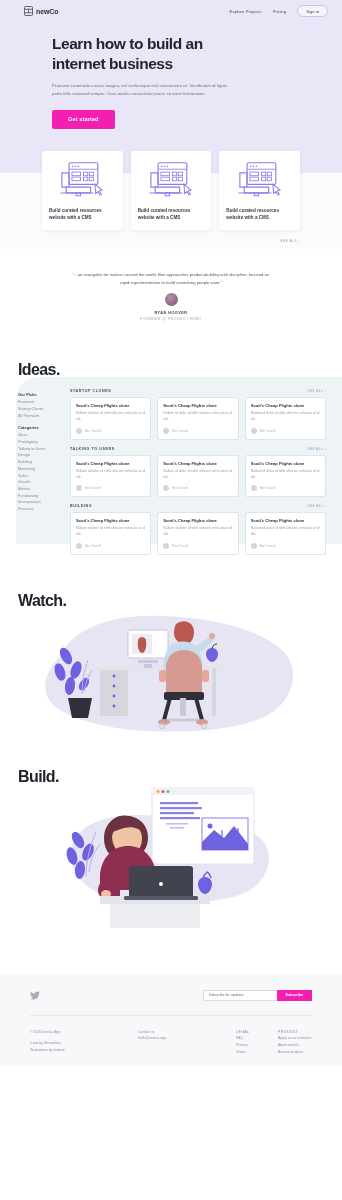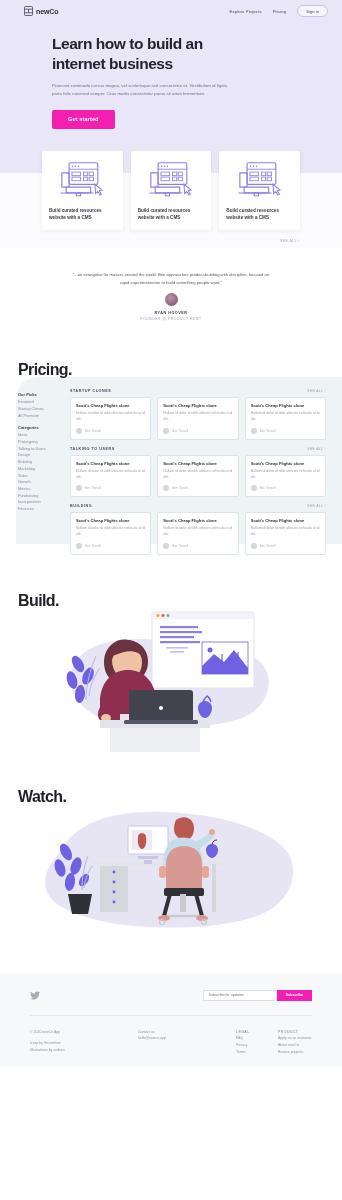--- a/index.html
+++ b/index.html
@@ -279,21 +279,21 @@
   <section class="testimonial">
     <p class="quote">"...an evangelist for makers around the world. Ben approaches product-building with discipline, focused on rapid experimentation to build something people want."</p>
     <div class="avatar"></div>
     <div class="author-name">RYAN HOOVER</div>
     <div class="author-role">FOUNDER @ PRODUCT HUNT</div>
   </section>
 
   <section class="browse">
     <div class="browse-bg"></div>
     <div class="browse-inner">
-      <h2 class="section-title">Pricing.</h2>
+      <h2 class="section-title">Ideas.</h2>
       <div class="browse-cols">
         <aside class="browse-side">
           <div class="side-head">Our Picks</div>
           <div id="side-picks">
               <div class="side-link">Featured</div>
               <div class="side-link">Startup Clones</div>
               <div class="side-link">All Premium</div>
             </div>
           <div class="side-gap"></div>
           <div class="side-head">Categories</div>
@@ -408,78 +408,20 @@
       </div>
                 </div>
               </div>
             </div>
           </div>
       </div>
     </div>
   </section>
 
   <section class="showcase">
-    <h2 class="showcase-title">Build.</h2>
-    <svg class="showcase-art" width="342" height="160" viewBox="0 0 342 160">
-      <path d="M72 72c8-26 44-34 86-30 46 4 88 6 104 24 14 16 6 44-20 54-28 11-76 10-118 6-40-4-60-34-52-54z" fill="#e7e4f4"></path>
-
-      <rect x="152" y="14" width="102" height="76" rx="2" fill="#fff" stroke="#e3e1ef" stroke-width="1"></rect>
-      <rect x="152" y="14" width="102" height="7" rx="2" fill="#f2f1f7"></rect>
-      <circle cx="158" cy="17.5" r="1.5" fill="#f0a63c"></circle>
-      <circle cx="163" cy="17.5" r="1.5" fill="#e4584f"></circle>
-      <circle cx="168" cy="17.5" r="1.5" fill="#62c07a"></circle>
-      <g fill="#8b80e8">
-        <rect x="160" y="28" width="38" height="2.2"></rect>
-          <rect x="160" y="33" width="42" height="2.2"></rect>
-        <rect x="160" y="38" width="34" height="2.2"></rect>
-          <rect x="160" y="43" width="40" height="2.2"></rect>
-      </g>
-      <g fill="#c3bdf0">
-        <rect x="166" y="49" width="22" height="1.6"></rect>
-          <rect x="170" y="53" width="14" height="1.6"></rect>
-      </g>
-      <rect x="202" y="44" width="46" height="32" fill="#fff" stroke="#8b80e8" stroke-width="1"></rect>
-      <path d="M202 68l12-12 10 8 10-12 14 18v6h-46z" fill="#6e62e0"></path>
-      <circle cx="210" cy="52" r="2.5" fill="#6e62e0"></circle>
-      <g stroke="#6e62e0" stroke-width="1.2" fill="none">
-        <path d="M222 66v-10"></path>
-          <path d="M230 66v-8"></path>
-          <path d="M238 66v-12"></path>
-      </g>
-
-      <g fill="#6e62e0">
-        <ellipse cx="78" cy="66" rx="5" ry="9" transform="rotate(-30 78 66)"></ellipse>
-        <ellipse cx="72" cy="82" rx="5" ry="9" transform="rotate(-16 72 82)"></ellipse>
-        <ellipse cx="88" cy="78" rx="5" ry="9" transform="rotate(24 88 78)"></ellipse>
-        <ellipse cx="80" cy="96" rx="5" ry="9" transform="rotate(6 80 96)"></ellipse>
-      </g>
-      <g stroke="#b9b2ea" stroke-width="1" fill="none">
-        <path d="M96 58c-6 14-10 30-10 44"></path>
-          <path d="M100 70c-6 8-10 18-11 28"></path>
-      </g>
-
-      <path d="M104 64c0-14 10-22 22-22s22 8 22 22c0 10-6 16-10 18l-24 2c-6-4-10-10-10-20z" fill="#6b3240"></path>
-      <path d="M112 62c2-8 8-12 16-12s14 6 14 14c0 10-6 18-14 18s-16-8-16-20z" fill="#f0c3a4"></path>
-      <path d="M106 58c2-12 12-18 22-16 12 2 18 10 16 18-4-6-12-8-20-6-8 2-14 6-18 4z" fill="#6b3240"></path>
-      <path d="M100 100c2-18 14-28 28-28s26 10 28 28v16h-56z" fill="#8e2f4f"></path>
-      <path d="M104 104c-6 6-8 14-4 18l20 2v-20z" fill="#8e2f4f"></path>
-      <ellipse cx="106" cy="120" rx="5" ry="4" fill="#f0c3a4"></ellipse>
-
-      <rect x="100" y="122" width="110" height="8" fill="#e4e5ea"></rect>
-      <rect x="110" y="130" width="90" height="24" fill="#eceef1"></rect>
-      <path d="M132 92h58c2 0 3 1 3 3v27h-64V95c0-2 1-3 3-3z" fill="#41434f"></path>
-      <circle cx="161" cy="110" r="2" fill="#fff"></circle>
-      <rect x="124" y="122" width="74" height="4" rx="1.5" fill="#54566a"></rect>
-
-      <path d="M198 110c0-4 3-7 7-7s7 3 7 7-3 10-7 10-7-6-7-10z" fill="#6e62e0"></path>
-      <path d="M203 104c1-3 3-5 4-6 2 1 3 3 4 6" stroke="#6e62e0" stroke-width="1.4" fill="none"></path>
-    </svg>
-  </section>
-
-  <section class="showcase">
     <h2 class="showcase-title">Watch.</h2>
     <svg class="showcase-art" width="342" height="140" viewBox="0 0 342 140">
       <path d="M60 58c14-30 56-42 104-40 52 2 96 14 118 34 20 18 12 52-16 66-30 15-86 18-132 14-42-4-78-16-86-32-8-16 3-32 12-42z" fill="#e7e4f4"></path>
 
       <g fill="#6e62e0">
         <ellipse cx="66" cy="58" rx="5" ry="9" transform="rotate(-28 66 58)"></ellipse>
         <ellipse cx="60" cy="74" rx="5" ry="9" transform="rotate(-18 60 74)"></ellipse>
         <ellipse cx="76" cy="72" rx="5" ry="9" transform="rotate(20 76 72)"></ellipse>
         <ellipse cx="70" cy="88" rx="5" ry="9" transform="rotate(8 70 88)"></ellipse>
         <ellipse cx="84" cy="86" rx="4" ry="7" transform="rotate(34 84 86)"></ellipse>
@@ -523,20 +465,78 @@
       <ellipse cx="164" cy="124" rx="6" ry="3" fill="#d79a92"></ellipse>
       <ellipse cx="202" cy="124" rx="6" ry="3" fill="#d79a92"></ellipse>
       <circle cx="162" cy="128" r="2.5" fill="none" stroke="#c9cad1" stroke-width="1.2"></circle>
       <circle cx="204" cy="128" r="2.5" fill="none" stroke="#c9cad1" stroke-width="1.2"></circle>
 
       <path d="M206 56c0-4 3-6 6-6s6 2 6 6-3 8-6 8-6-4-6-8z" fill="#6e62e0"></path>
       <path d="M212 50c1-3 3-4 5-4" stroke="#2f3038" stroke-width="1" fill="none"></path>
     </svg>
   </section>
 
+  <section class="showcase">
+    <h2 class="showcase-title">Build.</h2>
+    <svg class="showcase-art" width="342" height="160" viewBox="0 0 342 160">
+      <path d="M72 72c8-26 44-34 86-30 46 4 88 6 104 24 14 16 6 44-20 54-28 11-76 10-118 6-40-4-60-34-52-54z" fill="#e7e4f4"></path>
+
+      <rect x="152" y="14" width="102" height="76" rx="2" fill="#fff" stroke="#e3e1ef" stroke-width="1"></rect>
+      <rect x="152" y="14" width="102" height="7" rx="2" fill="#f2f1f7"></rect>
+      <circle cx="158" cy="17.5" r="1.5" fill="#f0a63c"></circle>
+      <circle cx="163" cy="17.5" r="1.5" fill="#e4584f"></circle>
+      <circle cx="168" cy="17.5" r="1.5" fill="#62c07a"></circle>
+      <g fill="#8b80e8">
+        <rect x="160" y="28" width="38" height="2.2"></rect>
+          <rect x="160" y="33" width="42" height="2.2"></rect>
+        <rect x="160" y="38" width="34" height="2.2"></rect>
+          <rect x="160" y="43" width="40" height="2.2"></rect>
+      </g>
+      <g fill="#c3bdf0">
+        <rect x="166" y="49" width="22" height="1.6"></rect>
+          <rect x="170" y="53" width="14" height="1.6"></rect>
+      </g>
+      <rect x="202" y="44" width="46" height="32" fill="#fff" stroke="#8b80e8" stroke-width="1"></rect>
+      <path d="M202 68l12-12 10 8 10-12 14 18v6h-46z" fill="#6e62e0"></path>
+      <circle cx="210" cy="52" r="2.5" fill="#6e62e0"></circle>
+      <g stroke="#6e62e0" stroke-width="1.2" fill="none">
+        <path d="M222 66v-10"></path>
+          <path d="M230 66v-8"></path>
+          <path d="M238 66v-12"></path>
+      </g>
+
+      <g fill="#6e62e0">
+        <ellipse cx="78" cy="66" rx="5" ry="9" transform="rotate(-30 78 66)"></ellipse>
+        <ellipse cx="72" cy="82" rx="5" ry="9" transform="rotate(-16 72 82)"></ellipse>
+        <ellipse cx="88" cy="78" rx="5" ry="9" transform="rotate(24 88 78)"></ellipse>
+        <ellipse cx="80" cy="96" rx="5" ry="9" transform="rotate(6 80 96)"></ellipse>
+      </g>
+      <g stroke="#b9b2ea" stroke-width="1" fill="none">
+        <path d="M96 58c-6 14-10 30-10 44"></path>
+          <path d="M100 70c-6 8-10 18-11 28"></path>
+      </g>
+
+      <path d="M104 64c0-14 10-22 22-22s22 8 22 22c0 10-6 16-10 18l-24 2c-6-4-10-10-10-20z" fill="#6b3240"></path>
+      <path d="M112 62c2-8 8-12 16-12s14 6 14 14c0 10-6 18-14 18s-16-8-16-20z" fill="#f0c3a4"></path>
+      <path d="M106 58c2-12 12-18 22-16 12 2 18 10 16 18-4-6-12-8-20-6-8 2-14 6-18 4z" fill="#6b3240"></path>
+      <path d="M100 100c2-18 14-28 28-28s26 10 28 28v16h-56z" fill="#8e2f4f"></path>
+      <path d="M104 104c-6 6-8 14-4 18l20 2v-20z" fill="#8e2f4f"></path>
+      <ellipse cx="106" cy="120" rx="5" ry="4" fill="#f0c3a4"></ellipse>
+
+      <rect x="100" y="122" width="110" height="8" fill="#e4e5ea"></rect>
+      <rect x="110" y="130" width="90" height="24" fill="#eceef1"></rect>
+      <path d="M132 92h58c2 0 3 1 3 3v27h-64V95c0-2 1-3 3-3z" fill="#41434f"></path>
+      <circle cx="161" cy="110" r="2" fill="#fff"></circle>
+      <rect x="124" y="122" width="74" height="4" rx="1.5" fill="#54566a"></rect>
+
+      <path d="M198 110c0-4 3-7 7-7s7 3 7 7-3 10-7 10-7-6-7-10z" fill="#6e62e0"></path>
+      <path d="M203 104c1-3 3-5 4-6 2 1 3 3 4 6" stroke="#6e62e0" stroke-width="1.4" fill="none"></path>
+    </svg>
+  </section>
+
   <footer class="footer">
     <div class="footer-top">
       <svg width="10" height="9" viewBox="0 0 24 20">
         <path d="M24 2.5a9.8 9.8 0 0 1-2.8.8A4.9 4.9 0 0 0 23.3.6a9.7 9.7 0 0 1-3.1 1.2A4.9 4.9 0 0 0 11.8 6a13.9 13.9 0 0 1-10-5.1 4.9 4.9 0 0 0 1.5 6.5A4.8 4.8 0 0 1 1 6.8v.1a4.9 4.9 0 0 0 3.9 4.8 4.9 4.9 0 0 1-2.2.1 4.9 4.9 0 0 0 4.6 3.4A9.9 9.9 0 0 1 0 17.3a13.9 13.9 0 0 0 7.5 2.2c9.1 0 14-7.5 14-14v-.7A9.9 9.9 0 0 0 24 2.5z" fill="#a9aab4"></path>
       </svg>
       <div class="subscribe">
         <input class="subscribe-input" type="text" placeholder="Subscribe for updates" style="">
         <button class="subscribe-btn">Subscribe</button>
       </div>
     </div>

